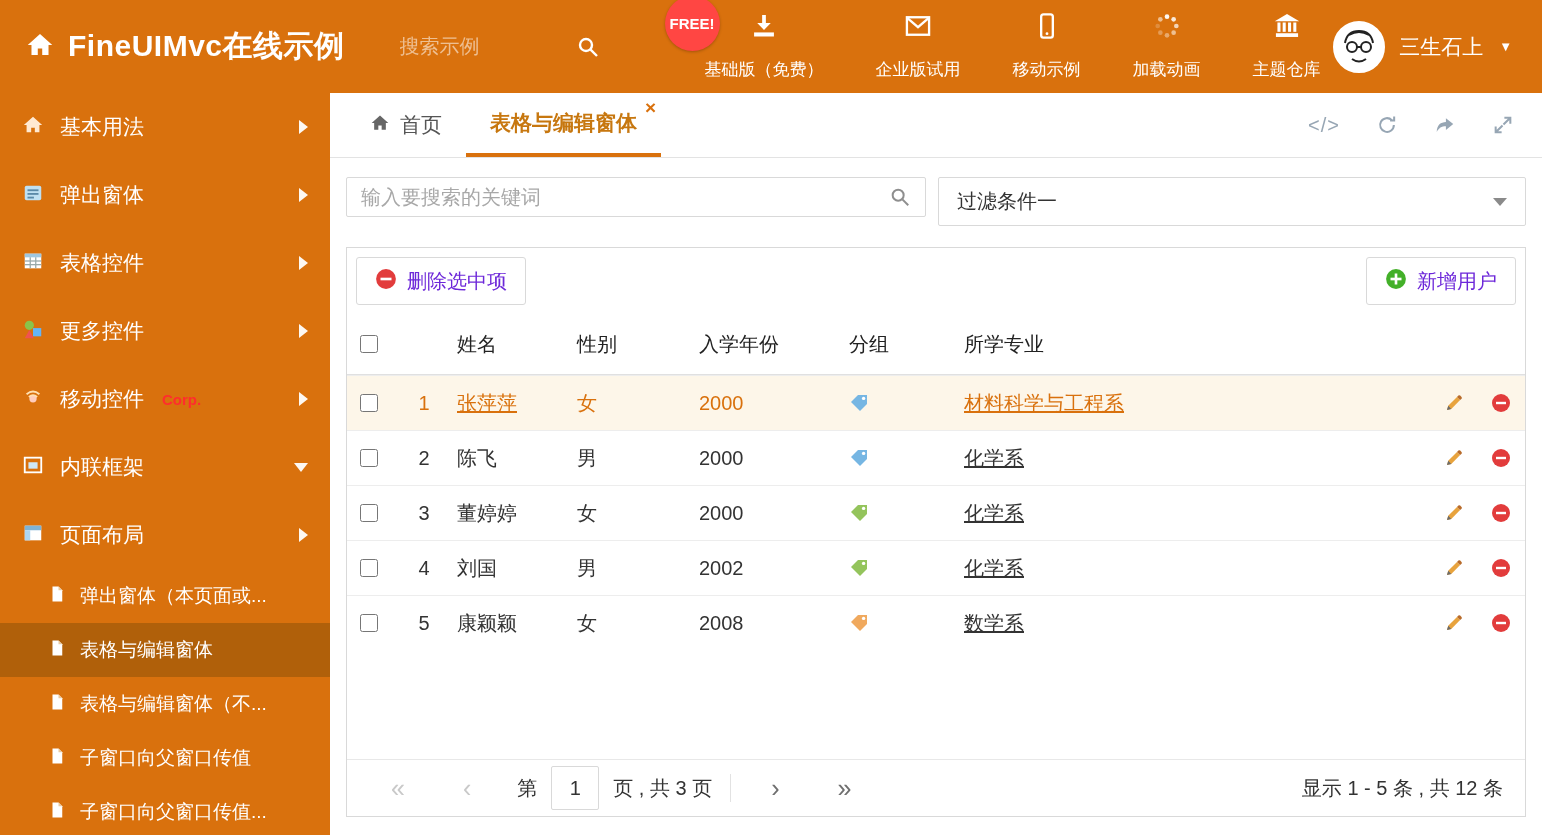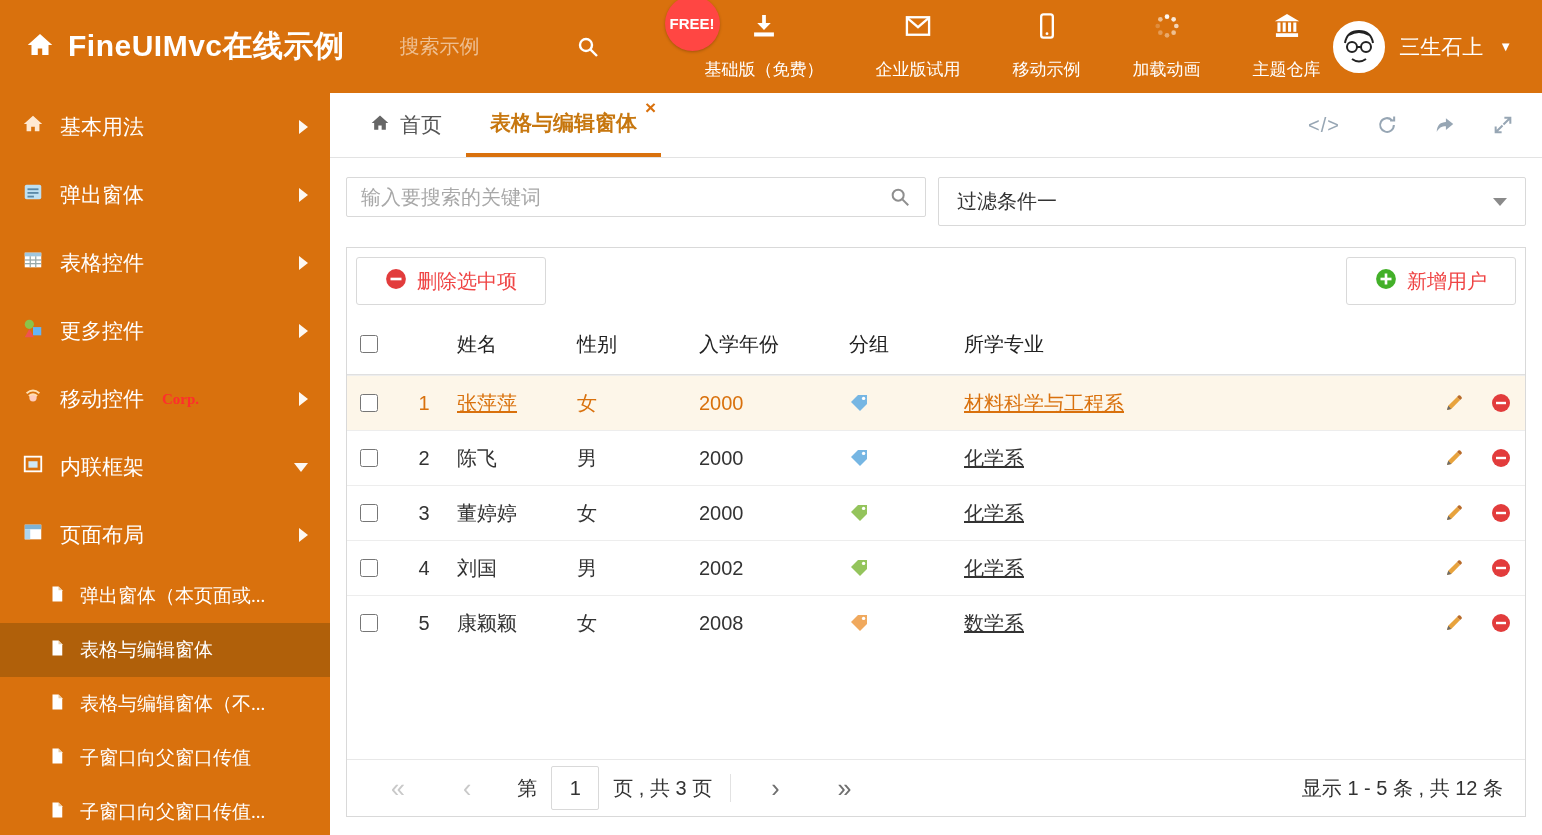--- a/index.html
+++ b/index.html
@@ -23,21 +23,21 @@
     display:flex; align-items:center; justify-content:center; box-shadow:0 1px 3px rgba(0,0,0,.25); }
   .huser{ margin-left:auto; display:flex; align-items:center; gap:14px;
     padding-right:30px; cursor:pointer; }
   .avatar{ width:52px; height:52px; border-radius:50%; background:#fff; overflow:hidden;
     border:2px solid #fff; flex:none; }
   .huser .uname{ font-size:21px; }
   .huser .caret{ font-size:13px; margin-left:2px; }
 
   
   .sidebar{ position:absolute; top:93px; left:0; width:330px; height:742px;
-    background:#d9710d; color:#fff; overflow:hidden;font-family:Liberation Serif, serif; }
+    background:#d9710d; color:#fff; overflow:hidden; }
   .snav-item{ height:68px; display:flex; align-items:center; gap:16px;
     padding:0 22px; font-size:21px; cursor:pointer; }
   .snav-item .lbl{ white-space:nowrap; }
   .badge-corp{ color:#ff2d2d; font-size:15px; margin-left:2px; font-weight:bold; }
   .chev-r{ margin-left:auto; width:0; height:0; border-top:7px solid transparent;
     border-bottom:7px solid transparent; border-left:9px solid rgba(255,255,255,.95); }
   .chev-d{ margin-left:auto; width:0; height:0; border-left:7px solid transparent;
     border-right:7px solid transparent; border-top:9px solid rgba(255,255,255,.95); }
   .ssub-item{ height:54px; display:flex; align-items:center; gap:14px;
     padding:0 22px 0 48px; font-size:19px; cursor:pointer; white-space:nowrap; }
@@ -66,23 +66,23 @@
   .search-box input::placeholder{ color:#a8a8a8; }
   .filter-select{ width:588px; height:49px; border:1px solid #d9d9d9; border-radius:2px;
     display:flex; align-items:center; justify-content:space-between; padding:0 18px;
     font-size:20px; color:#333; cursor:pointer; }
   .sel-caret{ width:0; height:0; border-left:7px solid transparent;
     border-right:7px solid transparent; border-top:8px solid #8a8a8a; }
 
   .grid-panel{ margin-top:21px; height:570px; border:1px solid #d9d9d9;
     display:flex; flex-direction:column; }
   .grid-toolbar{ display:flex; justify-content:space-between; padding:9px; }
-  .btn{ display:inline-flex; align-items:center; gap:10px; height:48px; padding:0 28px;
+  .btn{ display:inline-flex; align-items:center; gap:10px; height:48px; padding:0 18px;
     border:1px solid #d9d9d9; border-radius:3px; background:#fff; font-size:20px;
-    color:#ef4444; cursor:pointer; font-family:inherit; }
+    color:#6d28d9; cursor:pointer; font-family:inherit; }
 
   .tbl{ width:100%; }
   .trow{ display:grid; grid-template-columns:50px 60px 120px 122px 150px 115px 470px 46px 47px;
     align-items:center; height:55px; border-top:1px solid #ededed; font-size:20px; color:#333; }
   .trow.thead{ height:61px; border-top:none; border-bottom:1px solid #e0e0e0; color:#222; }
   .tc{ padding-right:6px; }
   .tc-cb{ display:flex; justify-content:center; }
   .tc-cb input{ width:18px; height:18px; cursor:pointer; }
   .tc-num{ text-align:center; }
   .tc-tag{ display:flex; }

